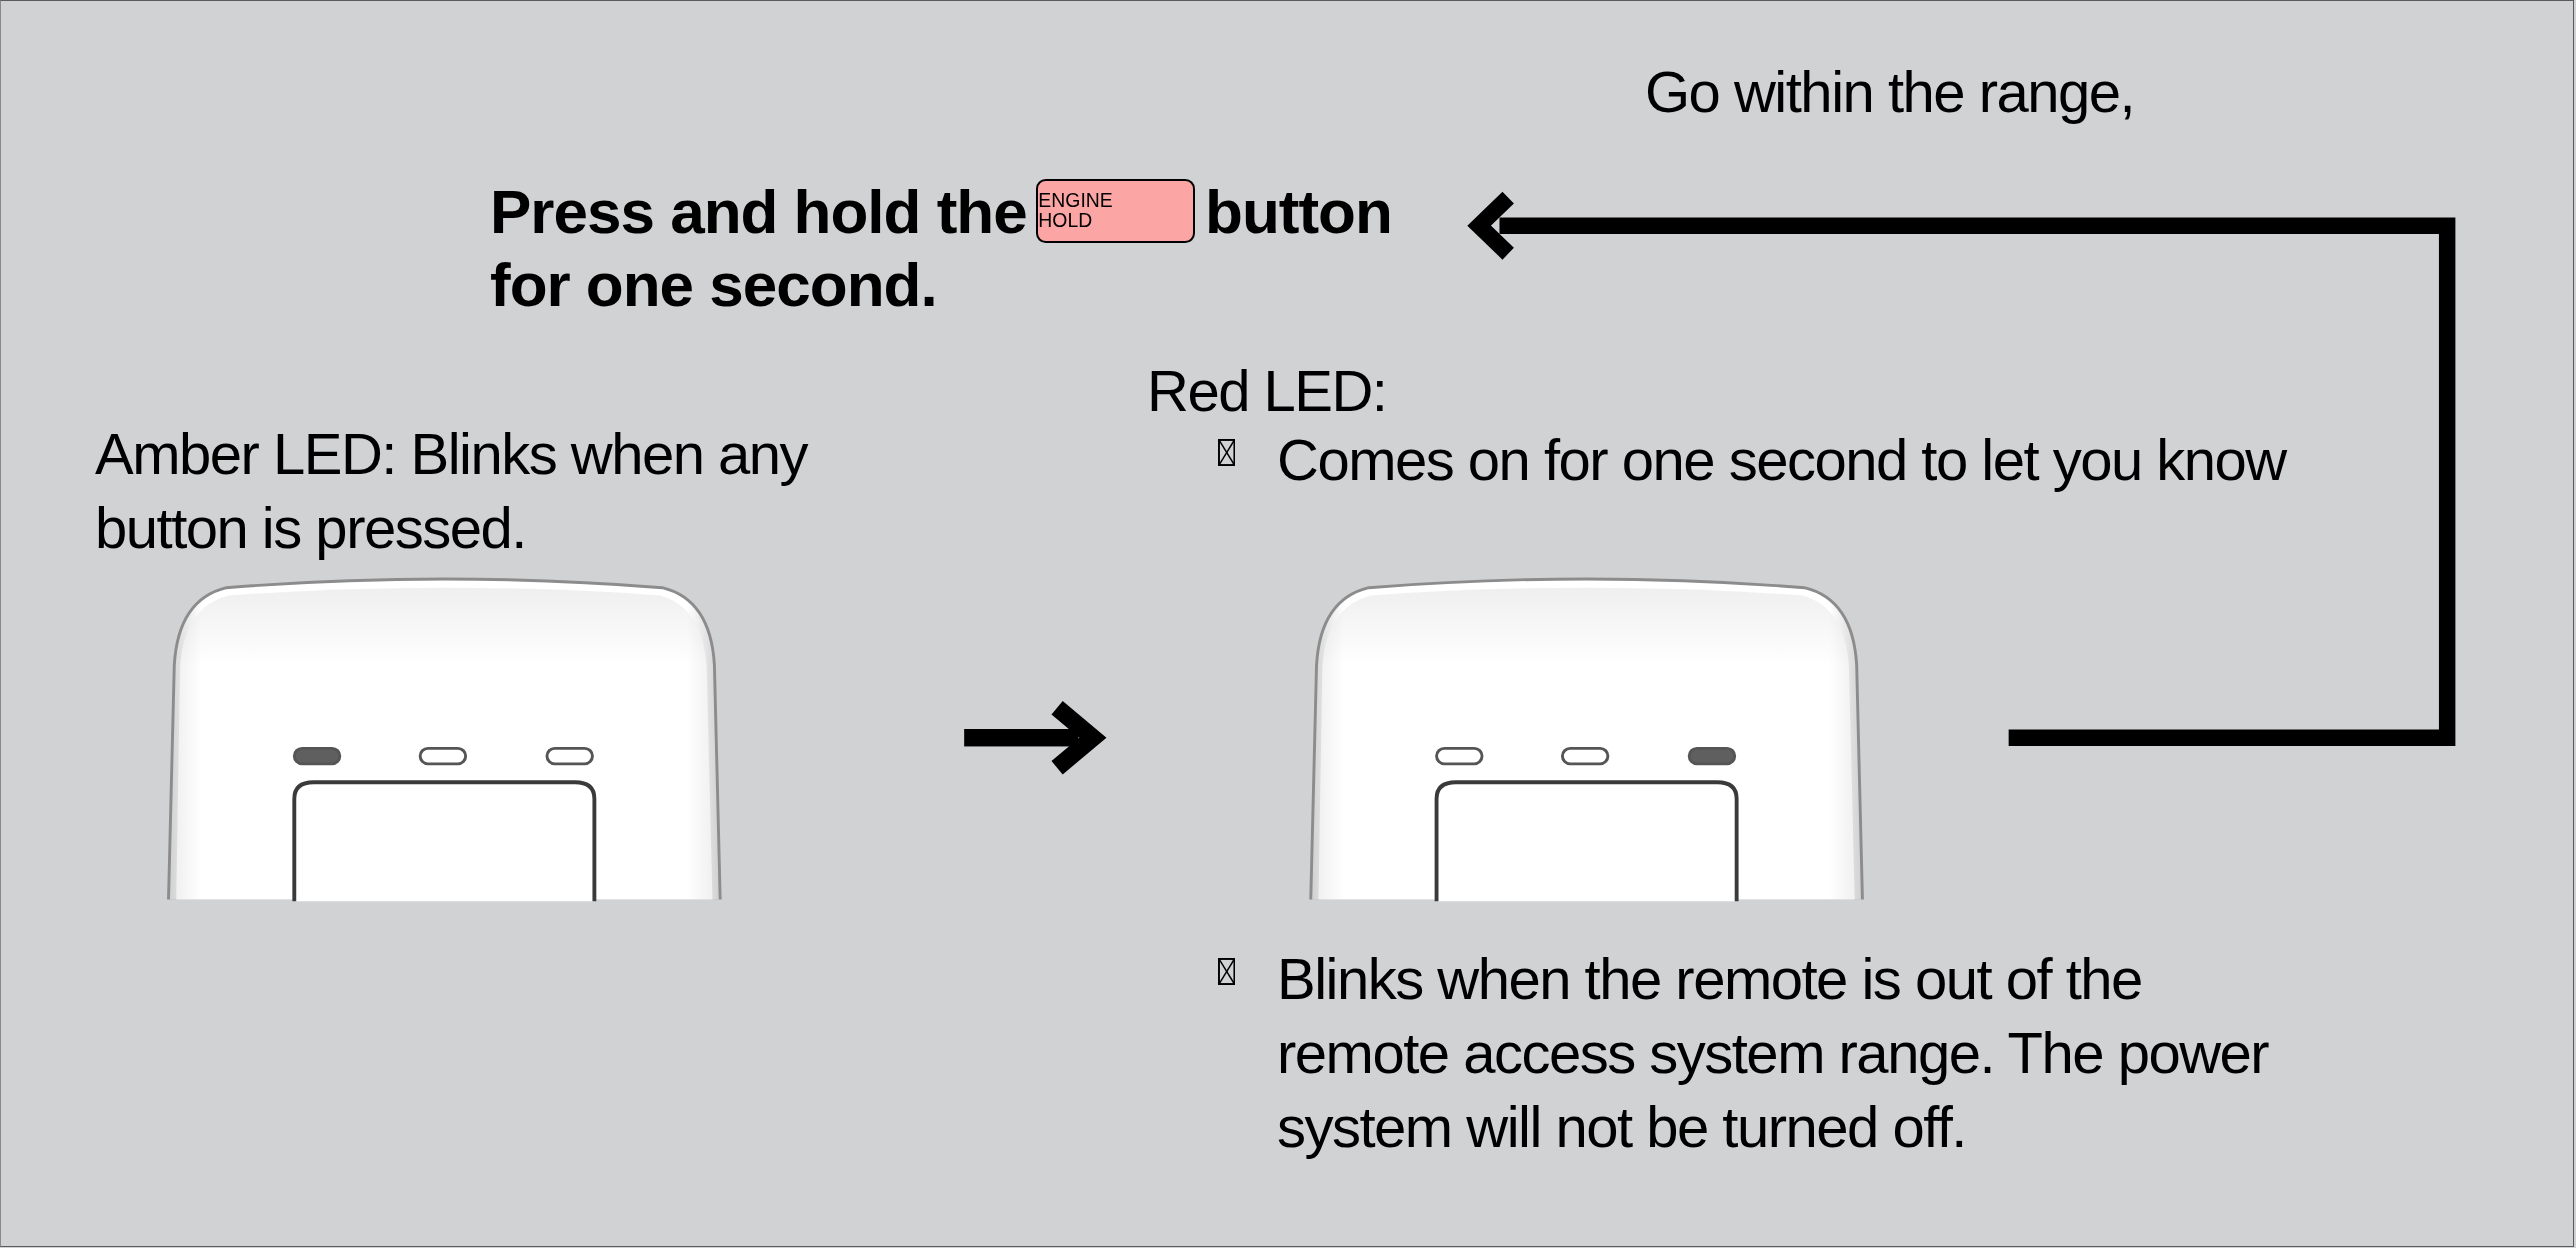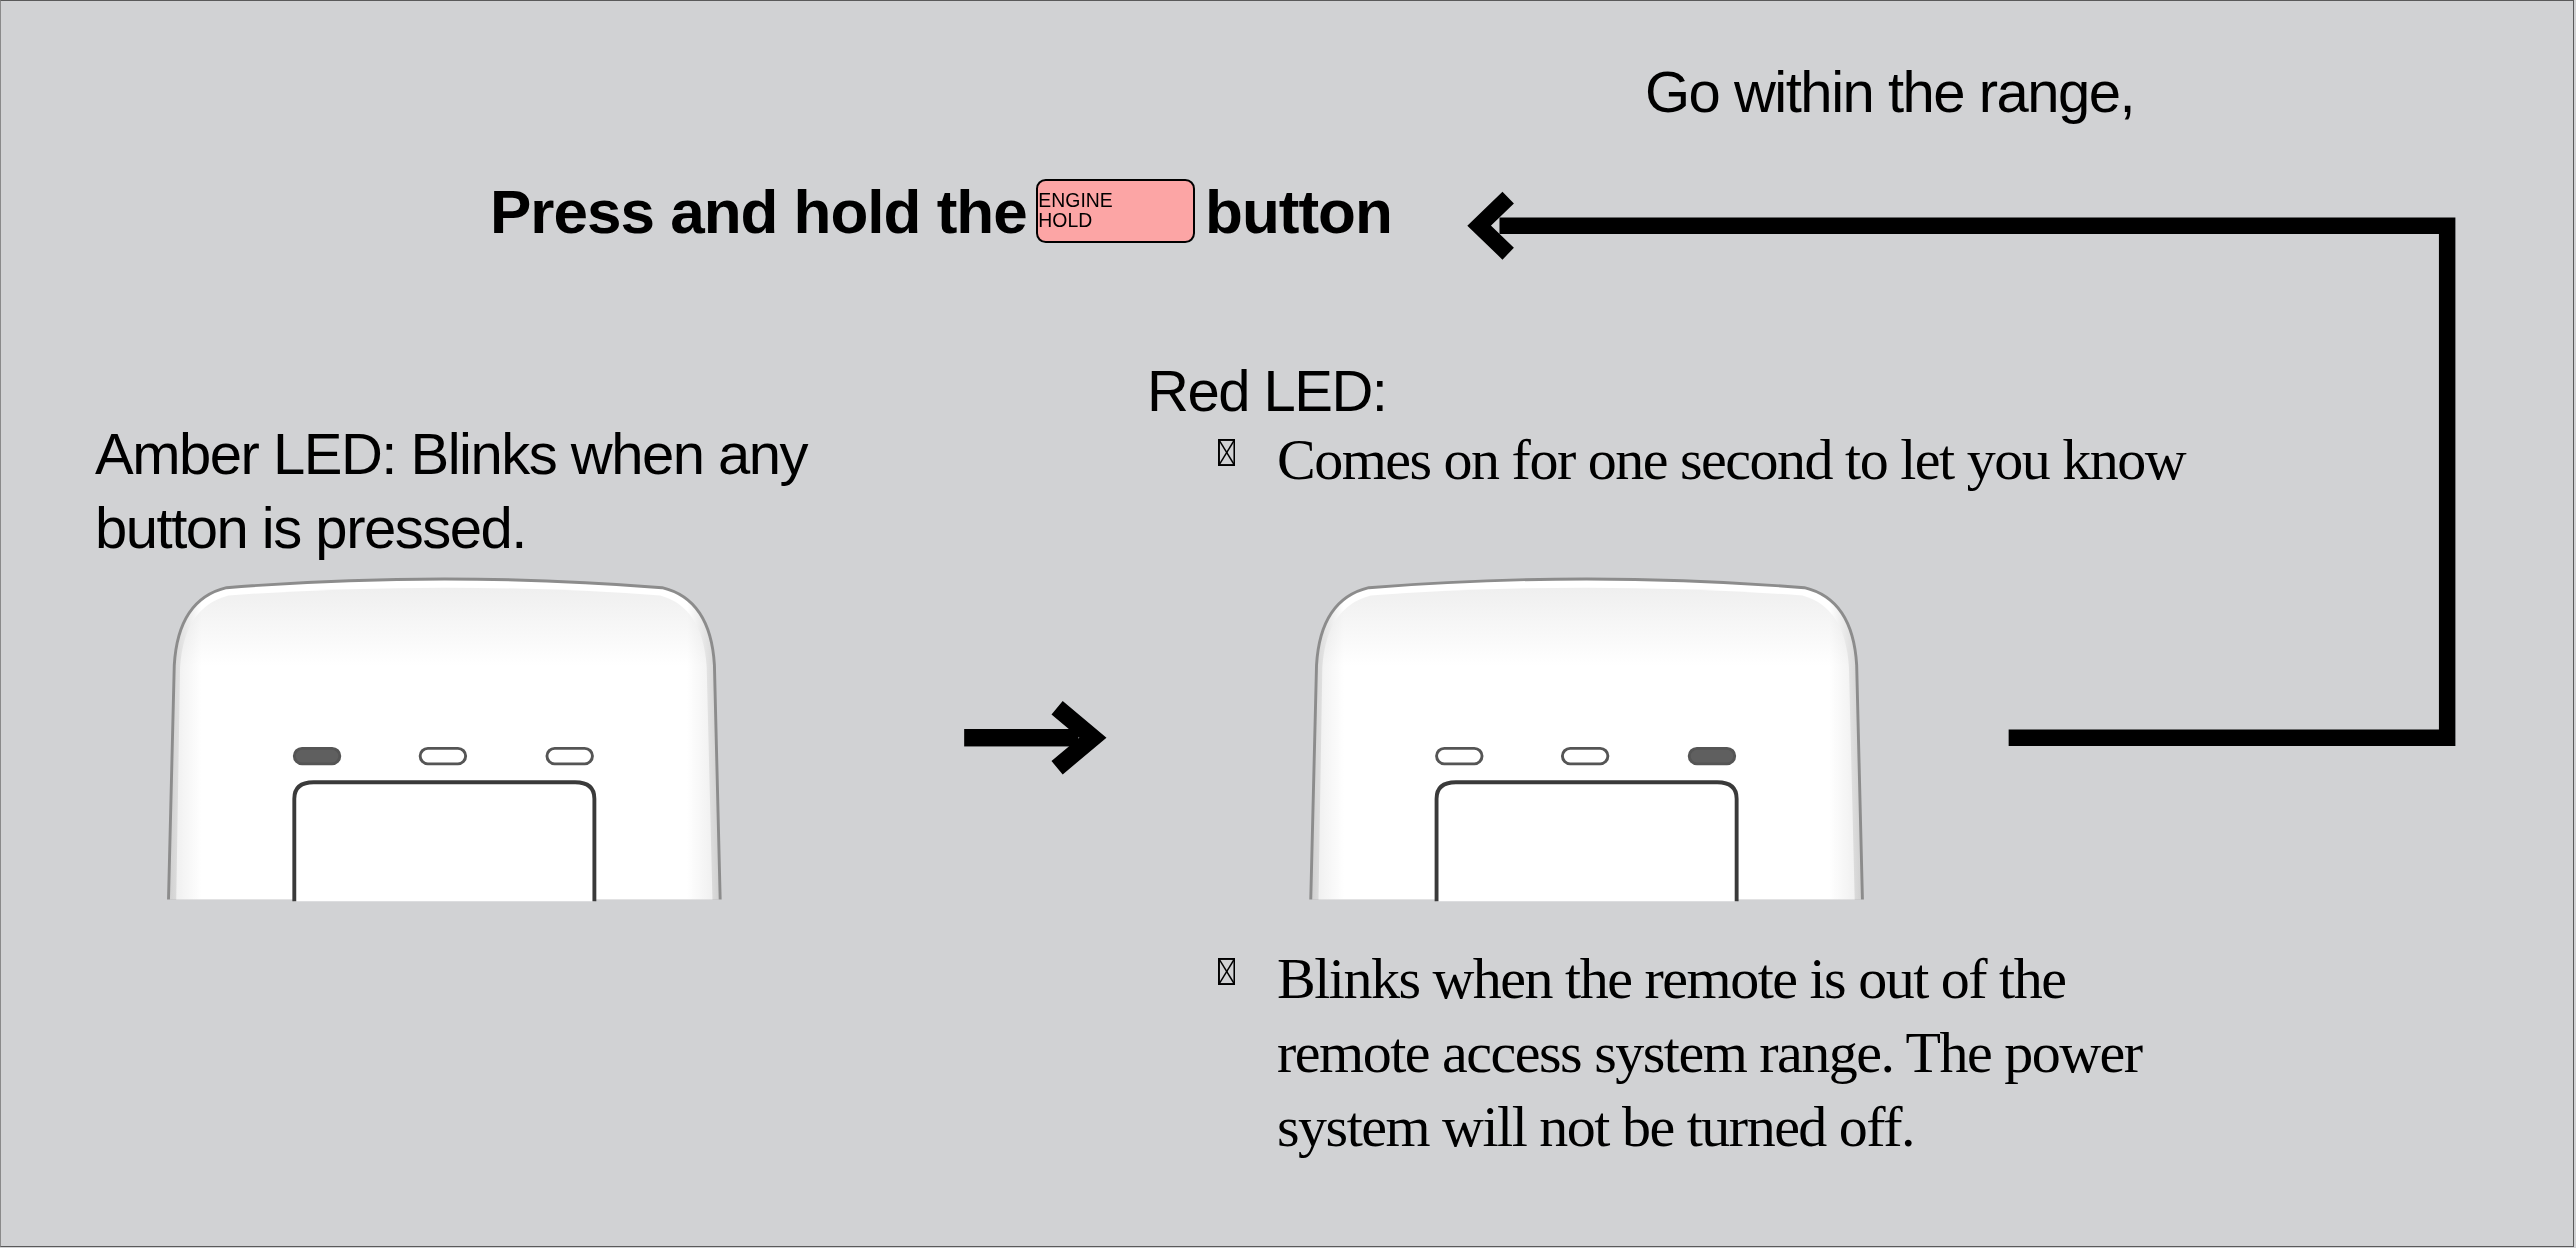--- a/index.html
+++ b/index.html
@@ -56,33 +56,34 @@
     .bullet-block { position: absolute; left: 1217px; }
     .bullet-block .bullet {
       position: absolute; left: 0; top: 15.5px; width: 17.4px; height: 27px;
     }
     .bullet-block .btext {
       position: absolute; left: 59px; top: 0;
       font-family: "Liberation Sans", sans-serif;
       font-size: 58px; line-height: 74px; letter-spacing: -1.5px;
       white-space: nowrap;
     }
-    .bullet-block .btext span { display: block; font-family: Liberation Serif, serif; }
+    .bullet-block .btext span { display: block; }
     #bullet-1 { top: 422px; }
     #bullet-2 { top: 941px; }
 
     svg.overlay { position: absolute; left: 0; top: 0; }
   </style>
 </head>
 <body>
 
 <div id="page">
 
   <div id="instruction" class="txt">
     <span class="line"><span>Press and hold the</span><span id="engine-btn"><span>ENGINE</span><span>HOLD</span></span><span>button</span></span>
+    <span class="line">for one second.</span>
   </div>
 
   <div id="retry-note" class="txt">
     <span>Go within the range,</span>
   </div>
 
   <div id="amber-note" class="txt">
     <span>Amber LED: Blinks when any</span>
     <span>button is pressed.</span>
   </div>

